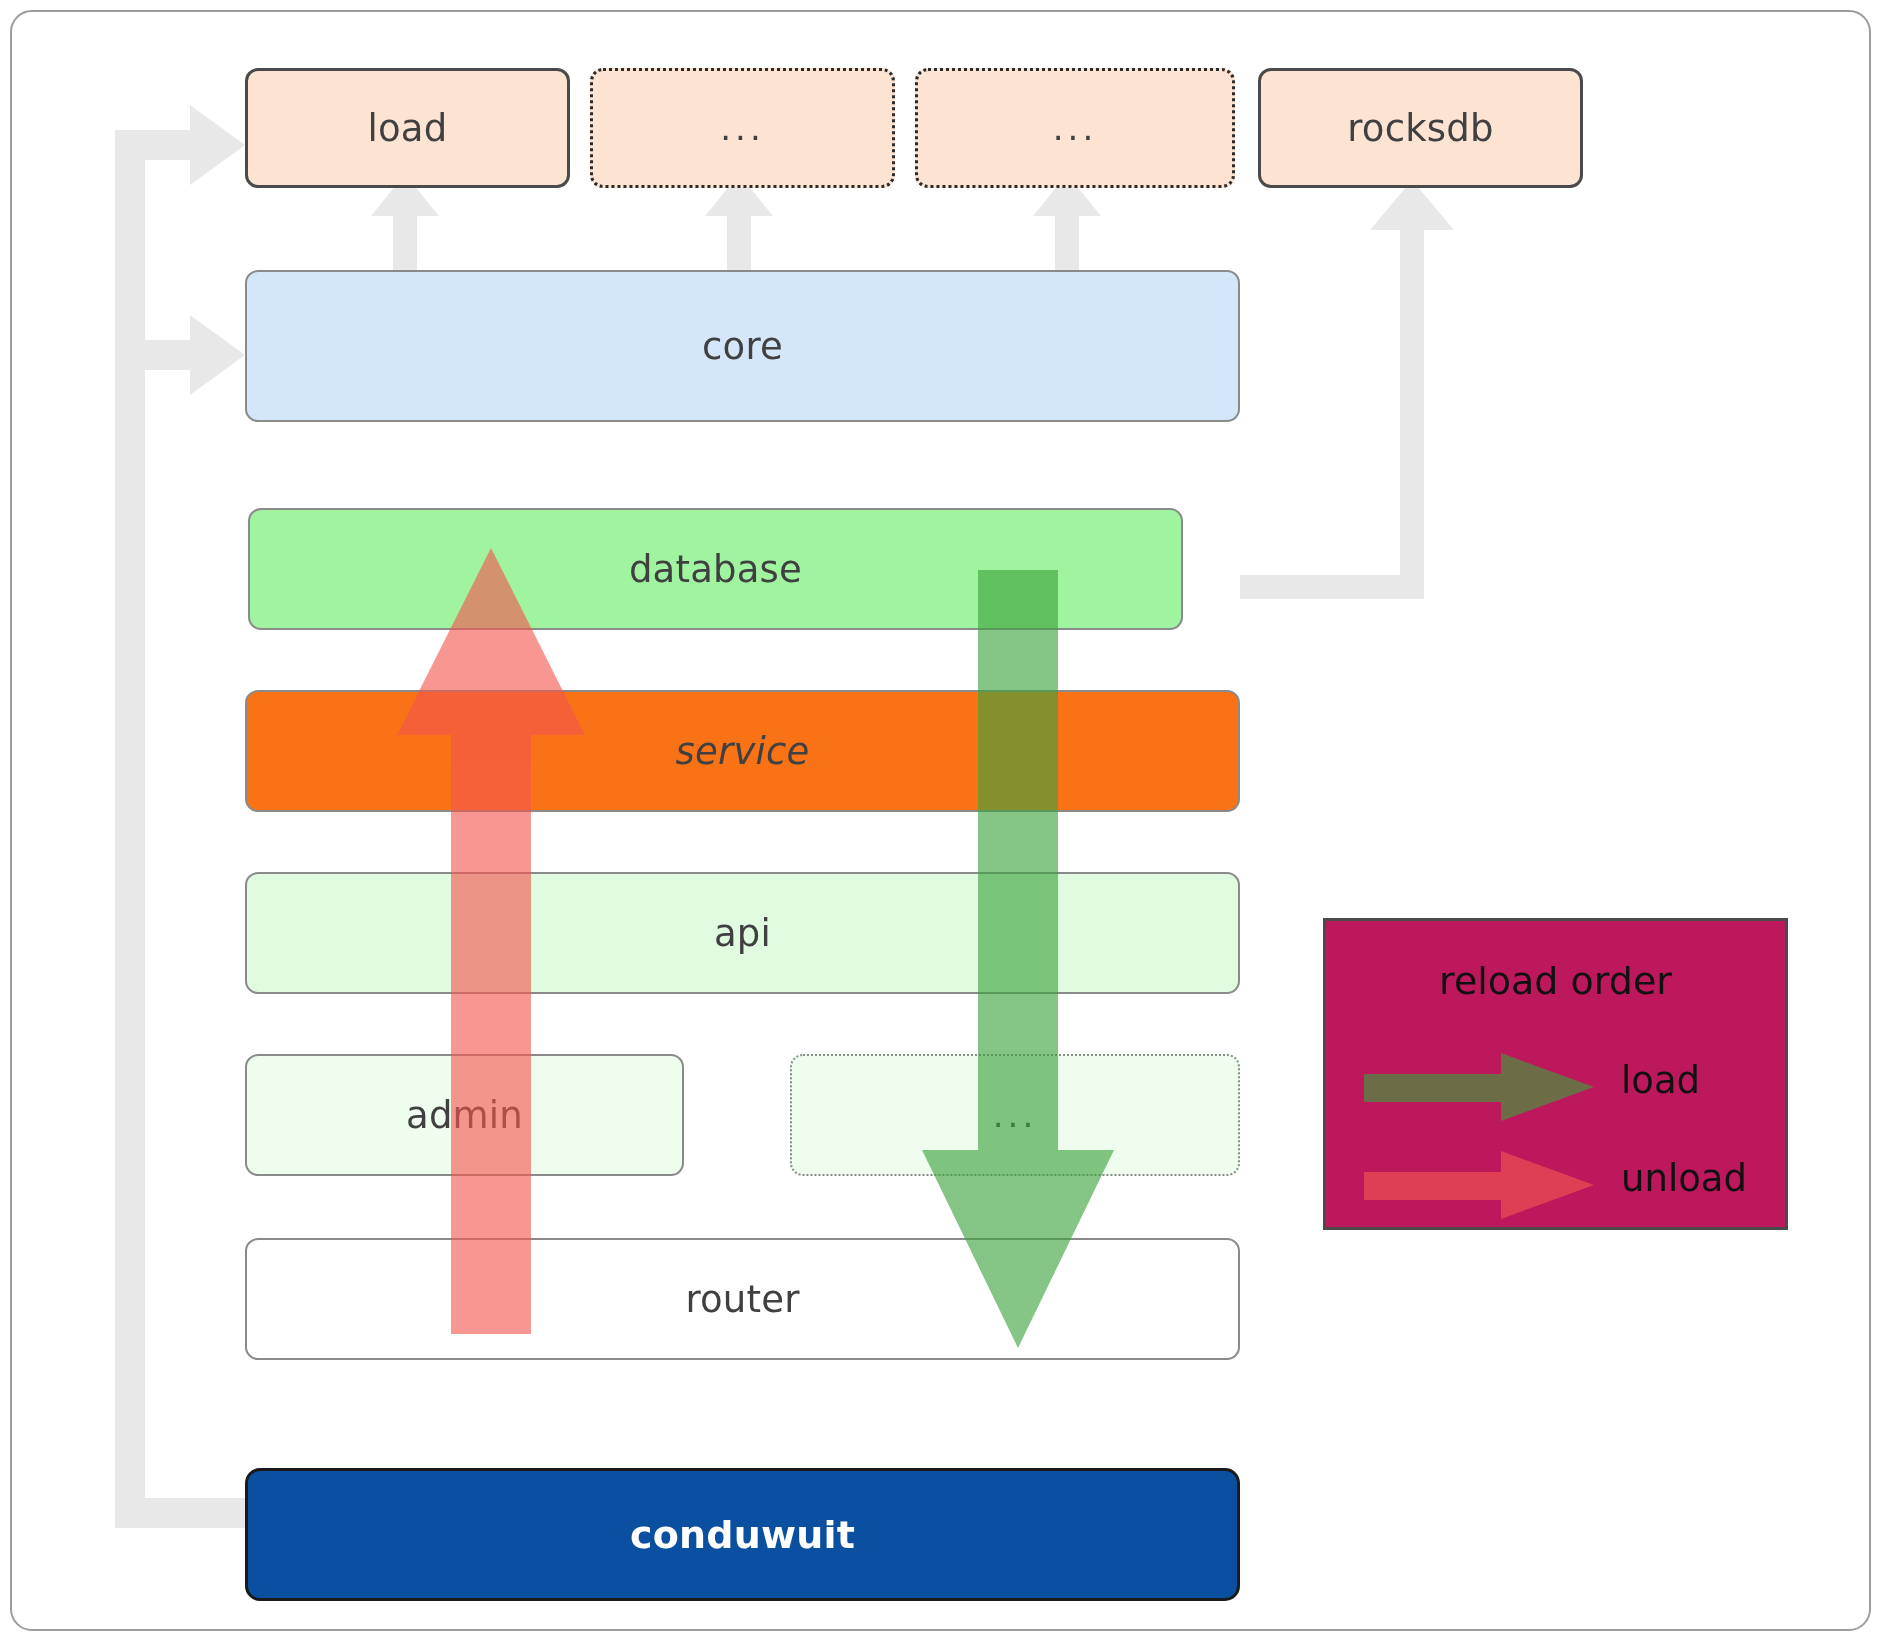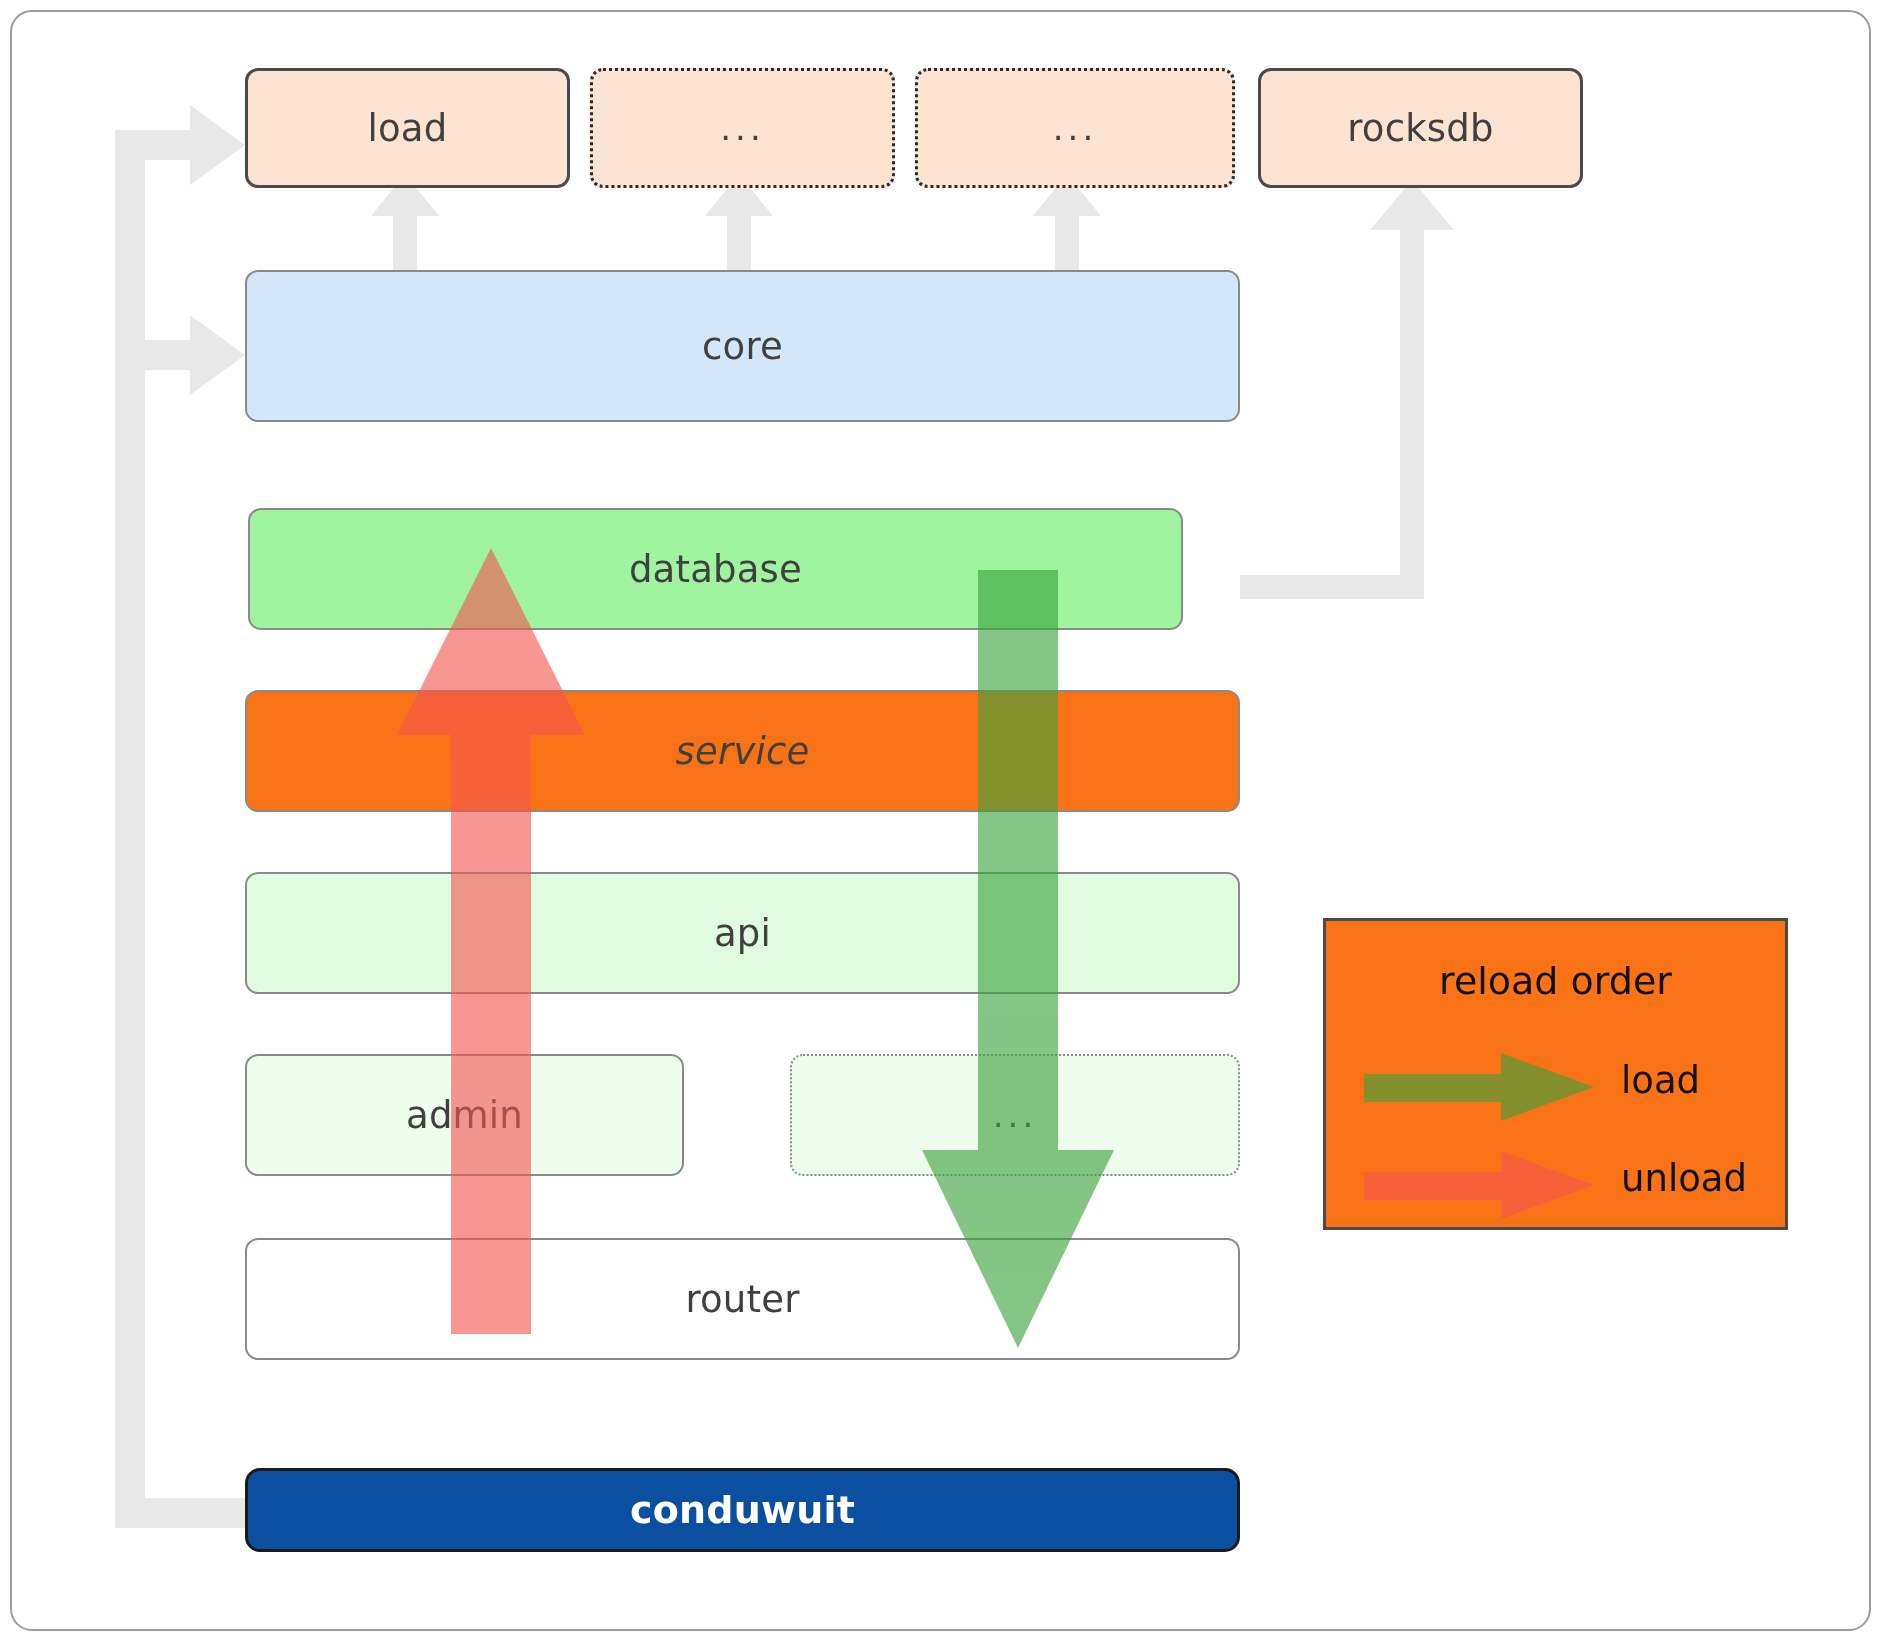--- a/index.html
+++ b/index.html
@@ -73,21 +73,21 @@
   
   .dots { letter-spacing: 4px; font-size: 34px; line-height: 0.6; }
 
   
   .legend {
     position: absolute;
     left: 1323px;
     top: 918px;
     width: 465px;
     height: 312px;
-    background: #f97316;
+    background: #be185d;
     border: 3px solid #4a4a4a;
     box-sizing: border-box;
   }
   .legend-title {
     position: absolute;
     left: 0; top: 38px;
     width: 100%;
     text-align: center;
     font-size: 38px;
     color: #111111;
@@ -178,21 +178,21 @@
   </div>
 
   <div class="node layer layer-dots" style="left:790px; top:1054px; width:450px; height:122px;">
     <span class="dots">...</span>
   </div>
 
   <div class="node layer layer-router" style="left:245px; top:1238px; width:995px; height:122px;">
     <span>router</span>
   </div>
 
-  <div class="node root-node" style="left:245px; top:1468px; width:995px; height:84px;">
+  <div class="node root-node" style="left:245px; top:1468px; width:995px; height:133px;">
     <span>conduwuit</span>
   </div>
 
   <svg class="ovl" viewBox="0 0 1883 1643">
 
     <g opacity="0.62">
       <rect x="451" y="648" width="80" height="686" fill="#f4564f"></rect>
       <polygon points="491,548 585,735 397,735" fill="#f4564f"></polygon>
     </g>
 

